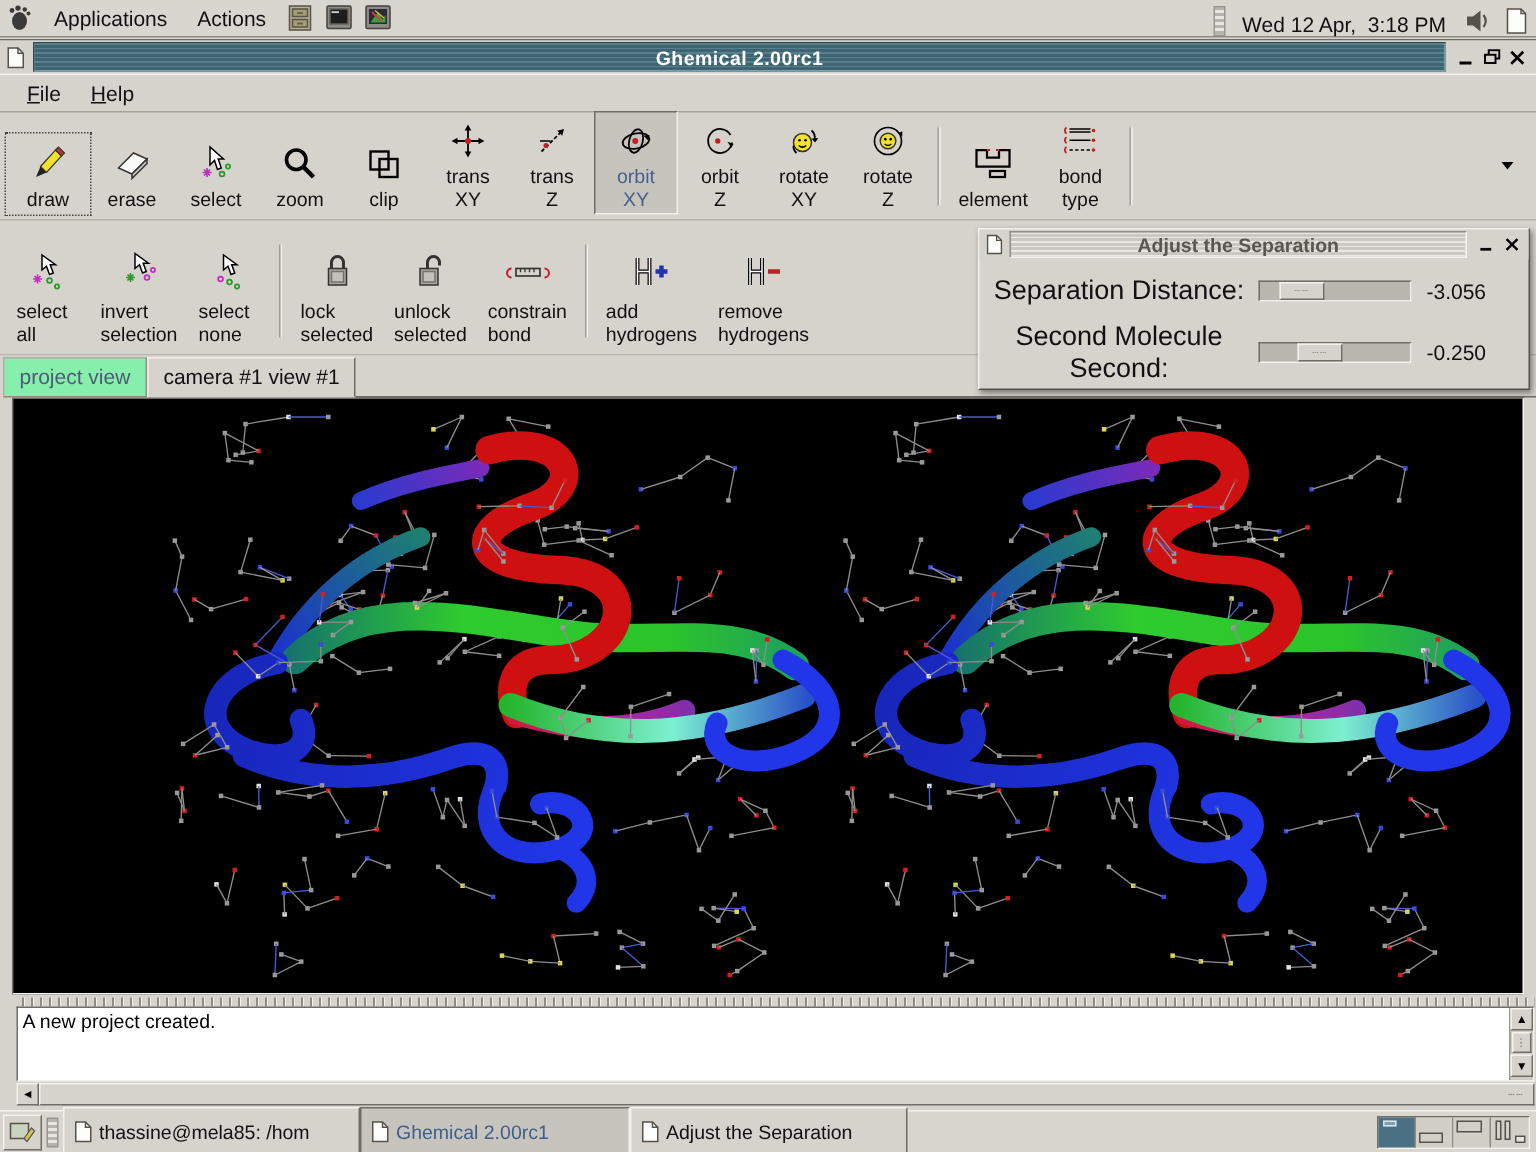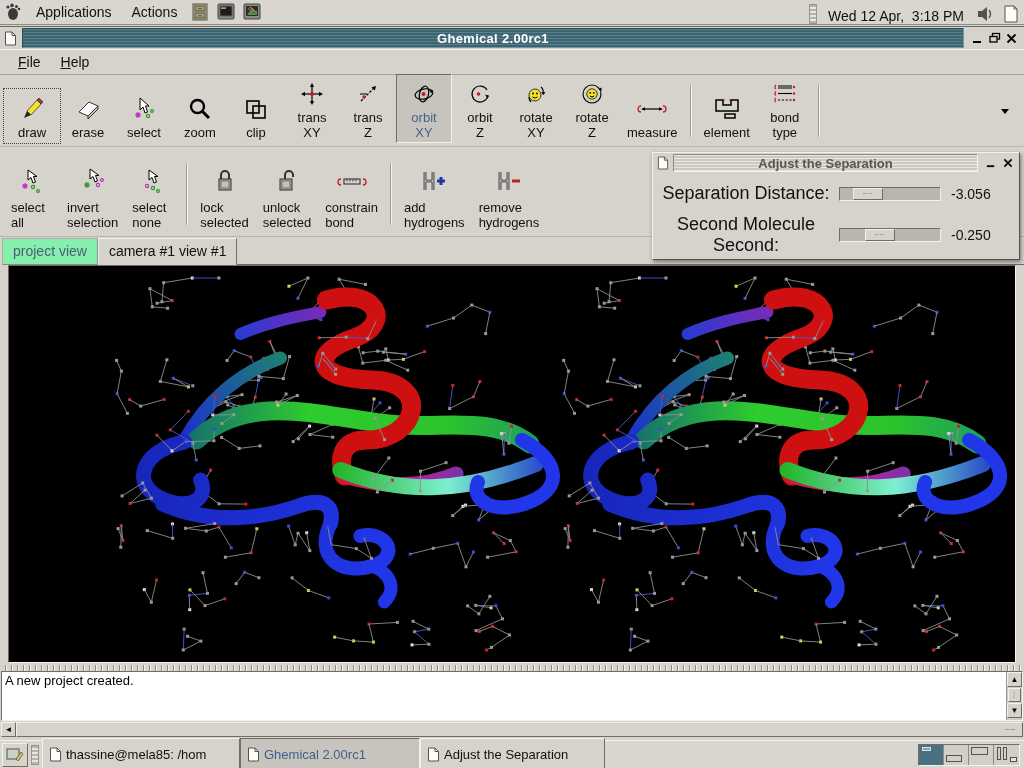--- a/index.html
+++ b/index.html
@@ -62,21 +62,21 @@
   .tab.inactive { background:#86efac; color:#4d5c78; border-color:#b1ada6 #8f8b84 #8f8b84 #b1ada6; margin-bottom:0px; }
   .tab.activetab { background:#d6d3cc; color:#111; border-color:#f3f1ec #716d66 transparent #f3f1ec; }
   .tab-fill { flex:1; border-bottom:1px solid #716d66; height:1px; }
 
   
   .viewport { margin:0 8px; height:398px; background:#000;
     border:1px solid; border-color:#6e6a63 #f6f4ef #f6f4ef #6e6a63; }
   .viewport svg { display:block; width:100%; height:100%; }
 
   
-  .log-pane { margin-top:2px; }
+  .log-pane { margin-top:2px;padding-left:10px; }
   .pane-grip { height:6px; margin:0 1px;
     background:repeating-linear-gradient(to right,#d6d3cc 0 4px,#8f8b84 4px 5px,#f3f1ec 5px 6px); }
   .log-body { display:flex; height:50px; border:1px solid; border-color:#716d66 #f3f1ec #f3f1ec #716d66; margin:0 1px; }
   .log-text { flex:1; background:#fff; font-size:13px; color:#000; padding:1px 3px; line-height:16px; overflow:hidden; }
   .vscroll { width:16px; background:#cfccc5; display:flex; flex-direction:column; border-left:1px solid #9a968f; }
   .sbtn { height:15px; display:flex; align-items:center; justify-content:center; font-size:8px; color:#000; }
   .vthumb { flex:0 0 14px; margin:1px;
     display:flex; align-items:center; justify-content:center; font-size:7px; color:#6b6760; letter-spacing:1px; }
   .hscroll { height:15px; margin:1px; display:flex; }
   .hthumb { flex:1; display:flex; align-items:center; justify-content:flex-end; padding-right:6px;
@@ -330,32 +330,20 @@
           <circle cx="13" cy="13" r="9" fill="none" stroke="#000" stroke-width="1.1"></circle>
           <circle cx="13" cy="13" r="5.2" fill="#f2e22a" stroke="#333"></circle>
           <circle cx="11.2" cy="11.8" r="0.9" fill="#000"></circle>
             <circle cx="14.8" cy="11.8" r="0.9" fill="#000"></circle>
           <path d="M10.8 15 q2.2 2 4.4 0" fill="none" stroke="#000" stroke-width="1"></path>
           <polygon points="22.5,10 19.5,8 22.5,6.5" fill="#000"></polygon>
         </svg>
         </span>
       <span class="tlabel">rotate
 Z</span>
-    </div>
-    <div class="tbtn">
-      <span class="ticon">
-        <svg width="30" height="26" viewBox="0 0 30 26">
-          <line x1="6" y1="13" x2="24" y2="13" stroke="#000" stroke-width="1.2"></line>
-          <polygon points="4,13 8,11.2 8,14.8" fill="#000"></polygon>
-            <polygon points="26,13 22,11.2 22,14.8" fill="#000"></polygon>
-          <path d="M4 10 a3 3 0 0 0 0 6" fill="none" stroke="#c02020" stroke-width="1.3"></path>
-          <path d="M26 10 a3 3 0 0 1 0 6" fill="none" stroke="#c02020" stroke-width="1.3"></path>
-        </svg>
-        </span>
-      <span class="tlabel">measure</span>
     </div>
     <div class="tsep"></div>
     <div class="tbtn">
       <span class="ticon">
         <svg width="30" height="26" viewBox="0 0 30 26">
           <path d="M4 4 h7 v5 h8 v-5 h7 v11 h-22 Z" fill="none" stroke="#000" stroke-width="1.5"></path>
           <rect x="13" y="18" width="10" height="4" fill="none" stroke="#000" stroke-width="1.5"></rect>
           <path d="M11 4 l2 0 M17 4 l2 0" stroke="#c02020" stroke-width="1.2"></path>
         </svg>
         </span>

